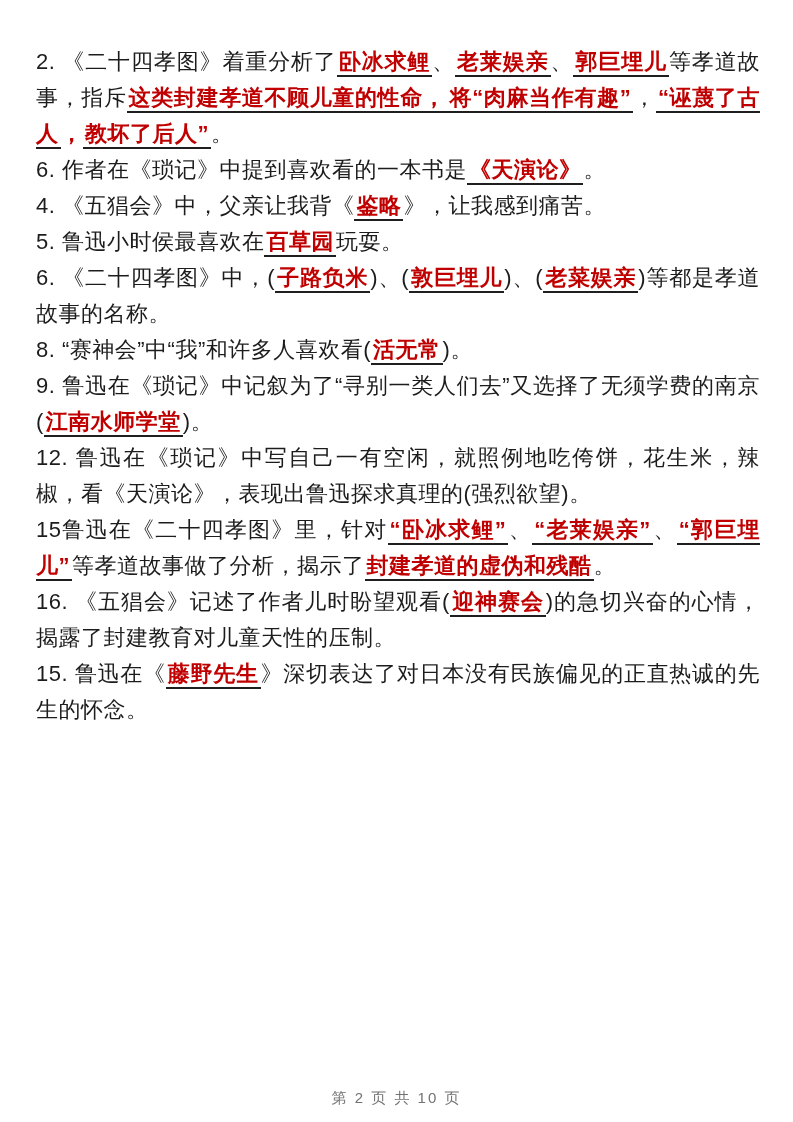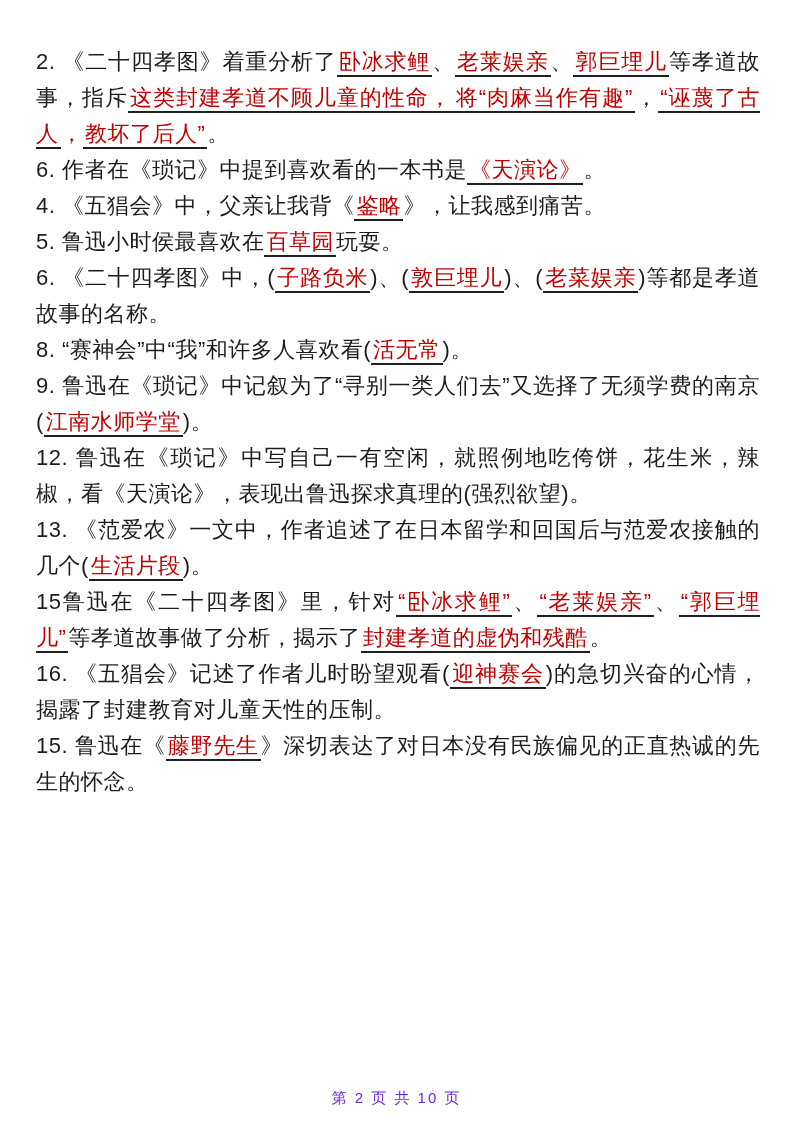--- a/index.html
+++ b/index.html
@@ -25,52 +25,51 @@
     color: var(--ink, #1c1c1c);
     text-align: justify;
     letter-spacing: 0.5px;
     font-weight: 500;
   }
   .content p {
     margin: 0;
   }
   .red {
     color: var(--red, #c00000);
-    font-weight: 400;
+    font-weight: 700;
   }
   .u {
     border-bottom: 2px solid var(--underline, #1f1f1f);
     padding: 0 2px 1px 2px;
   }
   .footer {
     position: absolute;
     left: 0;
     right: 0;
     bottom: 14px;
     text-align: center;
     font-size: 15px;
     letter-spacing: 2px;
-    color: #6d28d9;
+    color: #737373;
     font-family: "Liberation Sans", "DejaVu Sans", sans-serif;
   }
 </style>
 </head>
 <body>
 
 <div class="page">
   <div class="content">
       <p><span class="">2. 《二十四孝图》着重分析了</span><span class="red u">卧冰求鲤</span><span class="">、</span><span class="red u">老莱娱亲</span><span class="">、</span><span class="red u">郭巨埋儿</span><span class="">等孝道故事，指斥</span><span class="red u">这类封建孝道不顾儿童的性命，</span><span class="red u">将“肉麻当作有趣”</span><span class="">，</span><span class="red u">“诬蔑了古人</span><span class="red ">，</span><span class="red u">教坏了后人”</span><span class="">。</span></p>
       <p><span class="">6. 作者在《琐记》中提到喜欢看的一本书是</span><span class="red u">《天演论》</span><span class="">。</span></p>
       <p><span class="">4. 《五猖会》中，父亲让我背《</span><span class="red u">鉴略</span><span class="">》，让我感到痛苦。</span></p>
       <p><span class="">5. 鲁迅小时侯最喜欢在</span><span class="red u">百草园</span><span class="">玩耍。</span></p>
       <p><span class="">6. 《二十四孝图》中，(</span><span class="red u">子路负米</span><span class="">)、(</span><span class="red u">敦巨埋儿</span><span class="">)、(</span><span class="red u">老菜娱亲</span><span class="">)等都是孝道故事的名称。</span></p>
       <p><span class="">8. “赛神会”中“我”和许多人喜欢看(</span><span class="red u">活无常</span><span class="">)。</span></p>
       <p><span class="">9. 鲁迅在《琐记》中记叙为了“寻别一类人们去”又选择了无须学费的南京(</span><span class="red u">江南水师学堂</span><span class="">)。</span></p>
       <p><span class="">12. 鲁迅在《琐记》中写自己一有空闲，就照例地吃侉饼，花生米，辣椒，看《天演论》，表现出鲁迅探求真理的(强烈欲望)。</span></p>
-      <p><span class="">13. 《范爱农》一文中，作者追述了在日本留学和回国后与范爱农接触的几个(</span><span class="red u">生活片段</span><span class="">)。</span></p>
       <p><span class="">15鲁迅在《二十四孝图》里，针对</span><span class="red u">“卧冰求鲤”</span><span class="">、</span><span class="red u">“老莱娱亲”</span><span class="">、</span><span class="red u">“郭巨埋儿”</span><span class="">等孝道故事做了分析，揭示了</span><span class="red u">封建孝道的虚伪和残酷</span><span class="">。</span></p>
       <p><span class="">16. 《五猖会》记述了作者儿时盼望观看(</span><span class="red u">迎神赛会</span><span class="">)的急切兴奋的心情，揭露了封建教育对儿童天性的压制。</span></p>
       <p><span class="">15. 鲁迅在《</span><span class="red u">藤野先生</span><span class="">》深切表达了对日本没有民族偏见的正直热诚的先生的怀念。</span></p>
     </div>
   <div class="footer">
     <span>第 2 页 共 10 页</span>
   </div>
 </div>
 
 </body></html>

